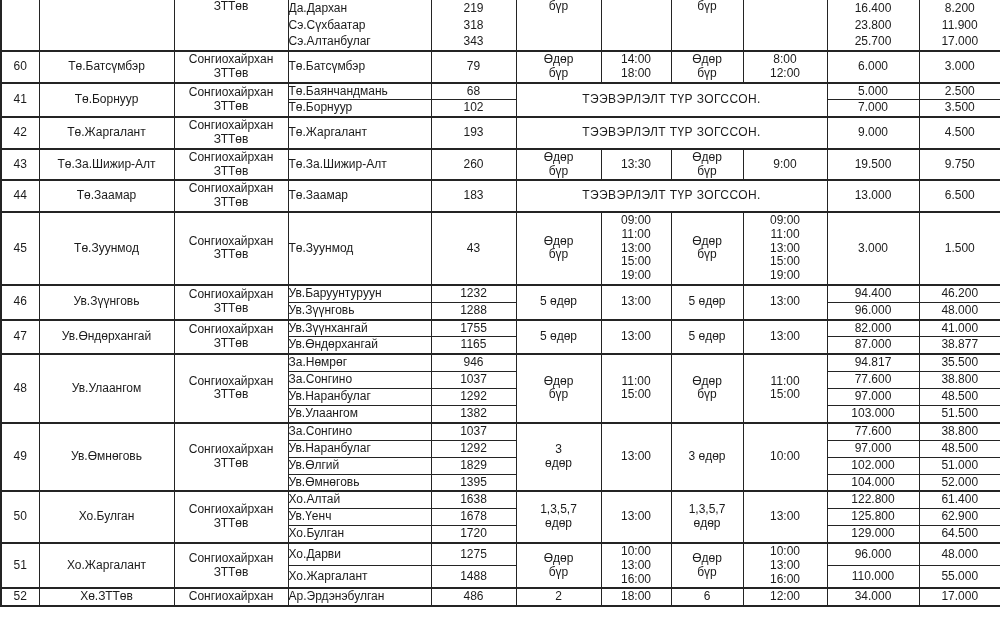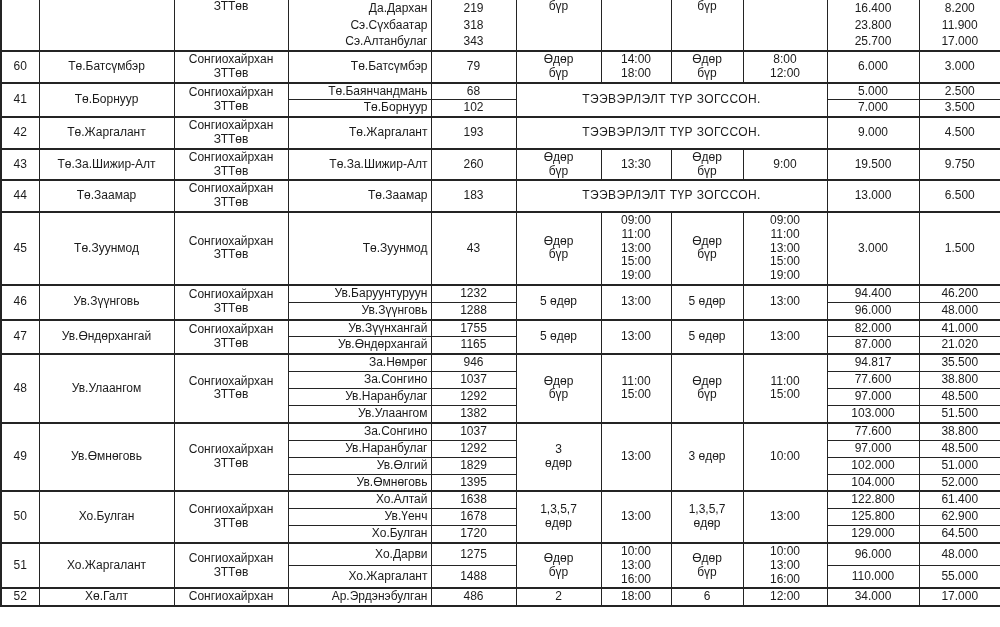--- a/index.html
+++ b/index.html
@@ -25,21 +25,21 @@
     border: 1px solid #242424;
     padding: 1px 3px;
     text-align: center;
     vertical-align: middle;
     white-space: pre-line;
     overflow: hidden;
   }
   tr { height: 17px; }
   tr.group-start > td { border-top-width: 2px; }
   tr.cut-top > td { border-top: hidden; }
-  td.stop-name { text-align: right; padding-left: 10px; }
+  td.stop-name { text-align: left; padding-left: 0; }
   td.v-top { vertical-align: top; padding-top: 0; }
   td.suspended { letter-spacing: 0.4px; }
 </style>
 </head>
 <body>
 
 <table class="fare-table">
   <colgroup>
     <col style="width:38px">
     <col style="width:135px">
@@ -207,21 +207,21 @@
         <td rowspan="2">13:00</td>
         <td rowspan="2">5 өдөр</td>
         <td rowspan="2">13:00</td>
         <td>82.000</td>
         <td>41.000</td>
       </tr>
       <tr>
         <td class="stop-name">Ув.Өндөрхангай</td>
         <td>1165</td>
         <td>87.000</td>
-        <td>21.020</td>
+        <td>38.877</td>
       </tr>
       <tr class="group-start">
         <td rowspan="4">48</td>
         <td rowspan="4">Ув.Улаангом</td>
         <td rowspan="4">Сонгиохайрхан
 ЗТТөв</td>
         <td class="stop-name">За.Нөмрөг</td>
         <td>946</td>
         <td rowspan="4">Өдөр
 бүр</td>
@@ -334,21 +334,21 @@
         <td>48.000</td>
       </tr>
       <tr>
         <td class="stop-name">Хо.Жаргалант</td>
         <td>1488</td>
         <td>110.000</td>
         <td>55.000</td>
       </tr>
       <tr class="group-start">
         <td>52</td>
-        <td>Хө.Галт</td>
+        <td>Хө.ЗТТөв</td>
         <td>Сонгиохайрхан</td>
         <td class="stop-name">Ар.Эрдэнэбулган</td>
         <td>486</td>
         <td>2</td>
         <td>18:00</td>
         <td>6</td>
         <td>12:00</td>
         <td>34.000</td>
         <td>17.000</td>
       </tr>

